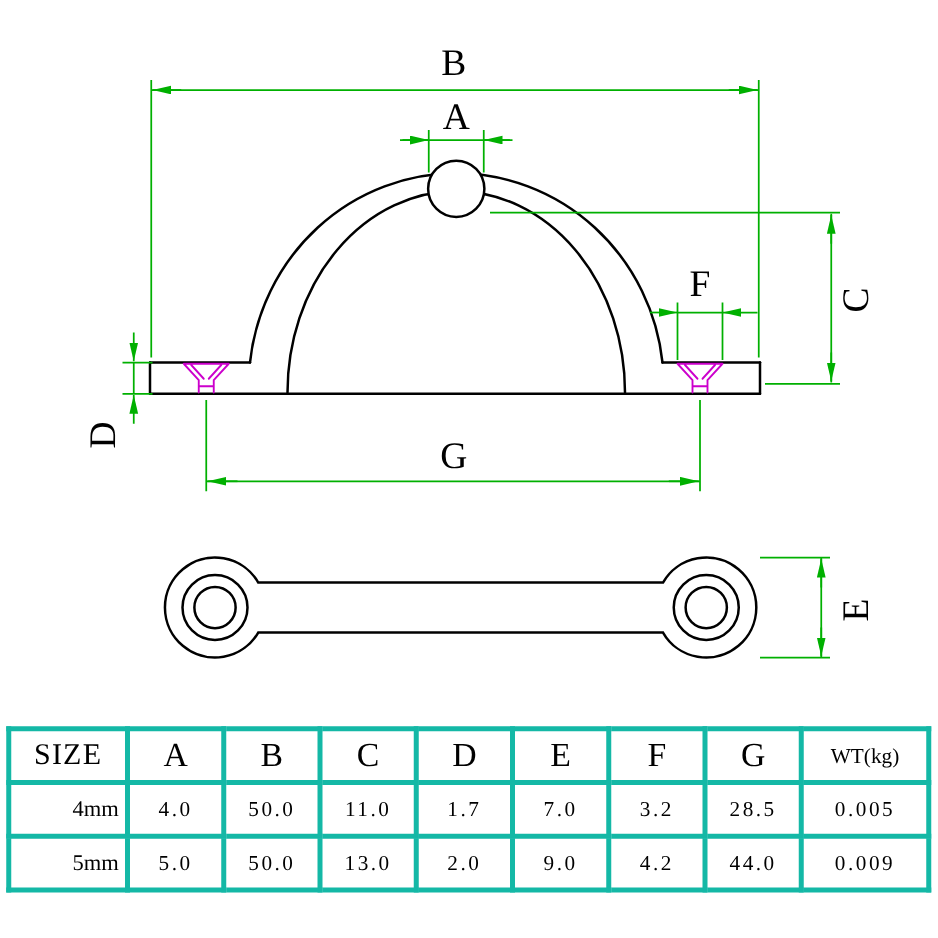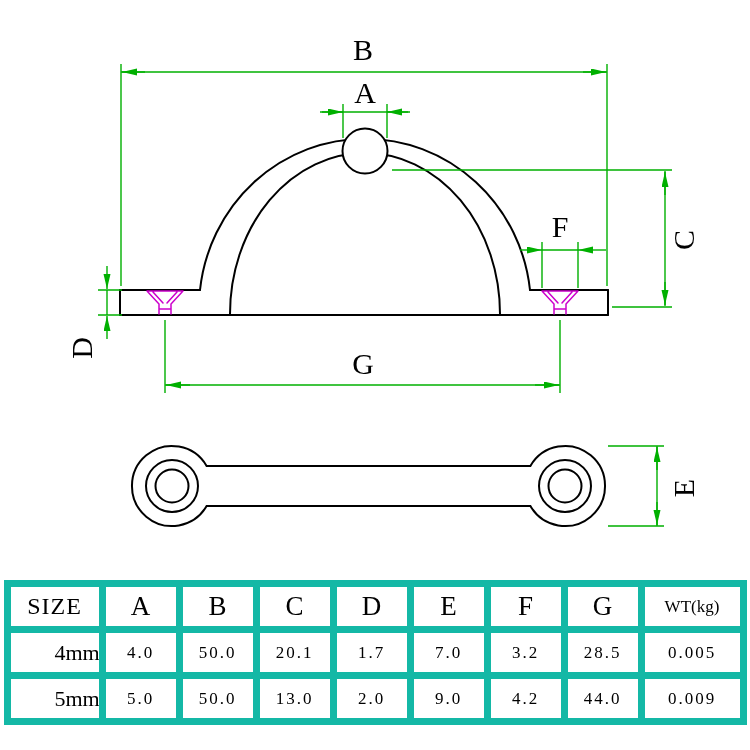--- a/index.html
+++ b/index.html
@@ -21,21 +21,21 @@
     font-family: "Liberation Serif", serif;
   }
   table.dim-table {
     border-collapse: collapse;
     table-layout: fixed;
     width: 736px;
     margin: 4px auto 0 auto;
   }
   table.dim-table th,
   table.dim-table td {
-    border: 7px solid #14b8a6;
+    border: 4px solid #14b8a6;
     text-align: center;
     vertical-align: middle;
     padding: 0;
     color: #000;
     overflow: hidden;
     white-space: nowrap;
   }
   table.dim-table th {
     font-weight: normal;
     font-size: 27px;
@@ -47,21 +47,21 @@
   }
   table.dim-table th.wt-col {
     font-size: 17px;
   }
   table.dim-table td {
     font-size: 17px;
     height: 39px;
     letter-spacing: 2px;
   }
   table.dim-table td.size-cell {
-    font-size: 22px;
+    font-size: 18px;
     letter-spacing: 0;
     padding-left: 44px;
   }
 </style>
 </head>
 <body>
 
 <div class="page">
 
   <svg width="750" height="572" viewBox="0 0 750 572">
@@ -180,21 +180,21 @@
         <th>D</th>
         <th>E</th>
         <th>F</th>
         <th>G</th>
         <th class="wt-col">WT(kg)</th>
       </tr>
       <tr>
         <td class="size-cell">4mm</td>
         <td>4.0</td>
         <td>50.0</td>
-        <td>20.1</td>
+        <td>11.0</td>
         <td>1.7</td>
         <td>7.0</td>
         <td>3.2</td>
         <td>28.5</td>
         <td>0.005</td>
       </tr>
       <tr>
         <td class="size-cell">5mm</td>
         <td>5.0</td>
         <td>50.0</td>

